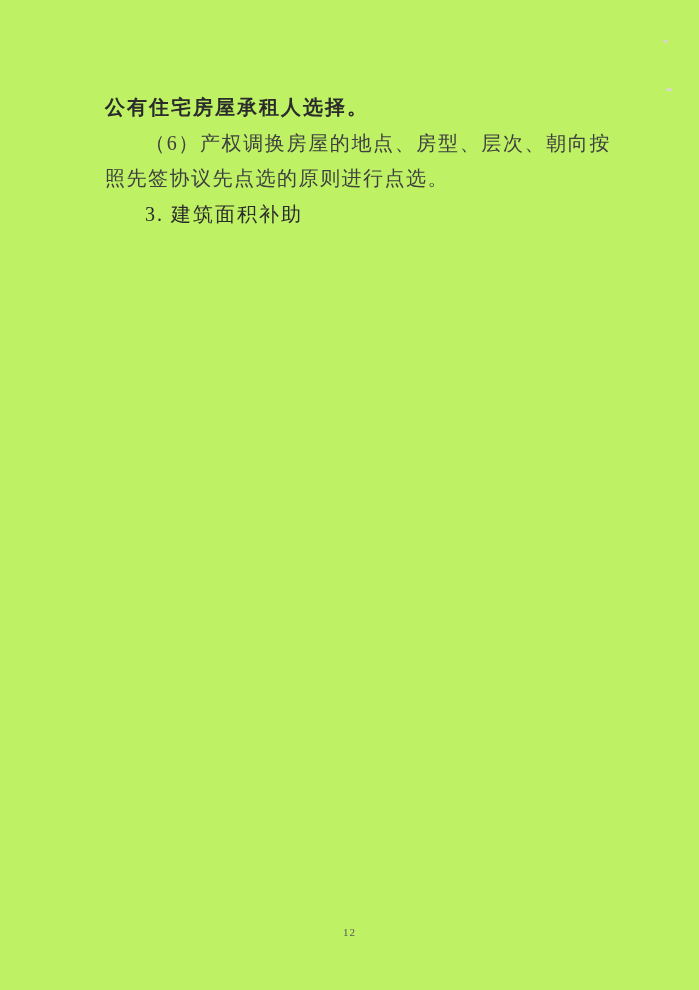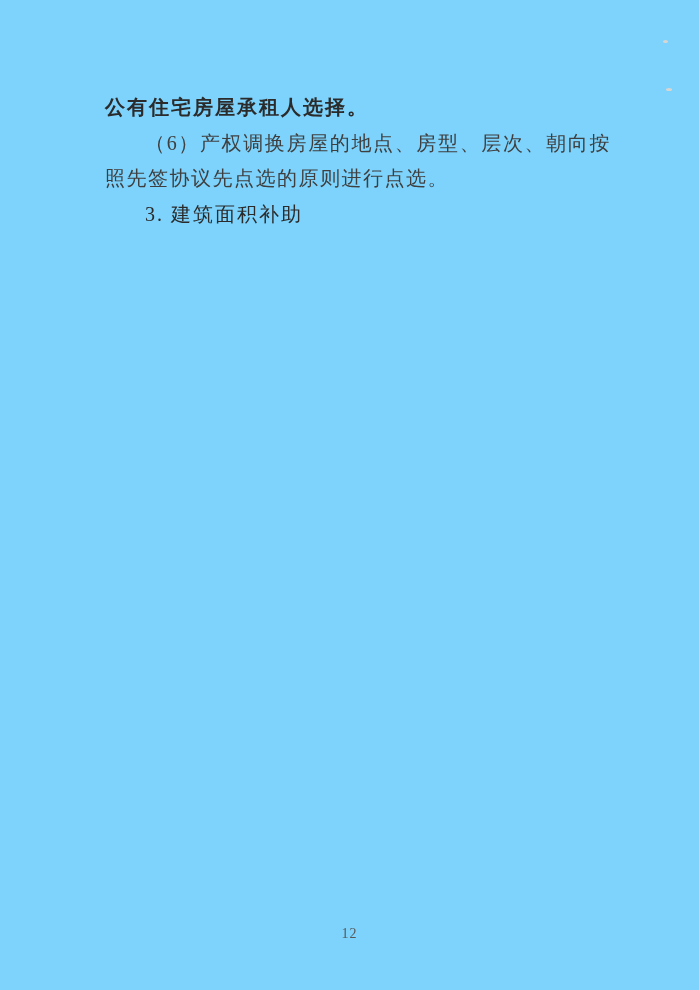--- a/index.html
+++ b/index.html
@@ -4,21 +4,21 @@
 <style>
   html, body {
     margin: 0;
     padding: 0;
     background: #ffffff;
   }
   .page {
     position: relative;
     width: 699px;
     height: 990px;
-    background: #7dd3fc;
+    background: #bef264;
     overflow: hidden;
     font-family: "Liberation Serif", "DejaVu Serif", serif;
   }
   .doc {
     position: absolute;
     left: 105px;
     top: 90px;
     width: 506px;
     font-size: 20px;
     line-height: 35.6px;
@@ -44,21 +44,21 @@
     text-indent: 2em;
     color: #2b2b2b;
     letter-spacing: 2px;
   }
   .page-number {
     position: absolute;
     top: 926px;
     left: 0;
     width: 100%;
     text-align: center;
-    font-size: 14px;
+    font-size: 11px;
     letter-spacing: 1px;
     color: #575757;
   }
   .speck {
     position: absolute;
     background: #d9d6d1;
     border-radius: 50%;
   }
   .speck-1 { left: 663px; top: 40px; width: 5px; height: 3px; }
   .speck-2 { left: 666px; top: 88px; width: 6px; height: 3px; }

